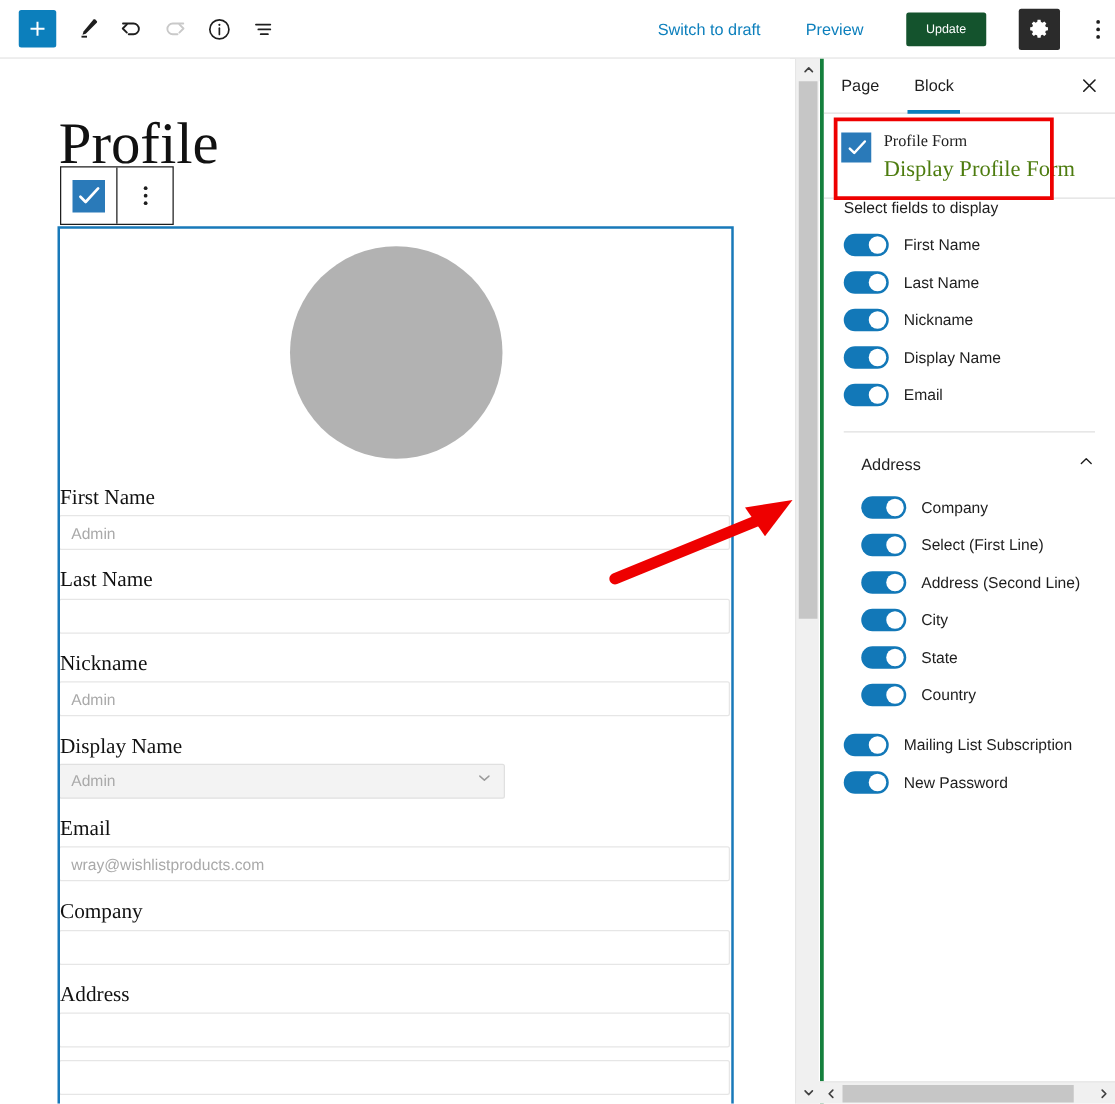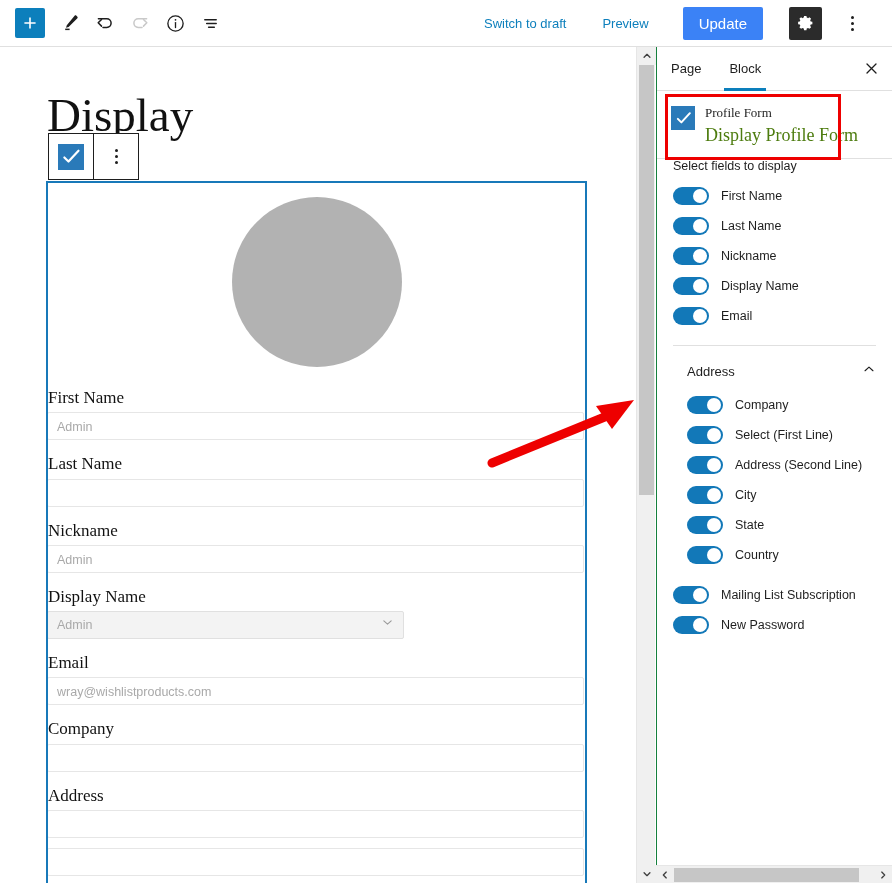--- a/index.html
+++ b/index.html
@@ -25,29 +25,29 @@
     display: flex; align-items: center; justify-content: center;
     background: transparent; border: none; cursor: pointer;
   }
   .tb-add {
     width: 30px; height: 30px; background: #0c7fbc; border-radius: 2px;
     display: flex; align-items: center; justify-content: center;
     cursor: pointer; margin-right: 6px;
   }
   .tb-add svg { display: block; }
   .tb-spacer { flex: 1; }
-  .tb-right { display: flex; align-items: center; padding-right: 26px; gap: 16px; }
+  .tb-right { display: flex; align-items: center; padding-right: 0; gap: 16px; }
   .link-btn {
     background: transparent; border: none; cursor: pointer;
     color: #0c7fbc; font-size: 13px; font-family: "Liberation Sans", sans-serif;
     padding: 6px 10px; white-space: nowrap;
   }
   .update-btn {
-    background: #3b82f6; color: #ffffff; border: none; border-radius: 2px;
-    font-size: 15px; font-family: "Liberation Sans", sans-serif;
+    background: #14532d; color: #ffffff; border: none; border-radius: 2px;
+    font-size: 10px; font-family: "Liberation Sans", sans-serif;
     padding: 8px 16px; cursor: pointer; margin-left: 8px; margin-right: 10px; text-align: center;
   }
   .gear-btn {
     width: 33px; height: 33px; background: #2b2b2b; border-radius: 2px;
     display: flex; align-items: center; justify-content: center; cursor: pointer;
   }
   .kebab-btn {
     width: 28px; height: 33px;
     display: flex; align-items: center; justify-content: center;
     cursor: pointer; background: transparent; border: none;
@@ -133,21 +133,21 @@
   .vs-arrow.top { top: 0; }
   .vs-arrow.bot { bottom: 0; }
   .vs-thumb {
     position: absolute; left: 2px; top: 18px; width: 15px; height: 430px;
     background: #c6c6c6; cursor: pointer;
   }
 
   
   .sidebar {
     position: absolute; left: 656px; top: 47px; width: 236px; height: 836px;
-    background: #ffffff; border-left: 1px solid #15803d; overflow: hidden;
+    background: #ffffff; border-left: 3px solid #15803d; overflow: hidden;
   }
   .sb-tabs {
     height: 44px; display: flex; align-items: stretch;
     border-bottom: 1px solid #e0e0e0; position: relative;
   }
   .sb-tab {
     padding: 0 14px; display: flex; align-items: center;
     font-size: 13px; color: #1e1e1e; cursor: pointer;
     background: transparent; border: none; position: relative;
     font-family: "Liberation Sans", sans-serif;
@@ -284,21 +284,21 @@
             <i></i>
             <i></i>
             <i></i>
           </span>
       </button>
     </div>
   </div>
 
   <div class="canvas">
 
-    <div class="post-title">Display</div>
+    <div class="post-title">Profile</div>
 
     <div class="block-toolbar">
       <div class="bt-cell">
         <span class="wl-logo">
           <svg width="20" height="20" viewBox="0 0 24 24" fill="none" stroke="#ffffff" stroke-width="2.6" stroke-linecap="round" stroke-linejoin="round">
             <path d="M4 12.5l5 5L21 4.5"></path>
           </svg>
         </span>
       </div>
       <div class="bt-div"></div>

